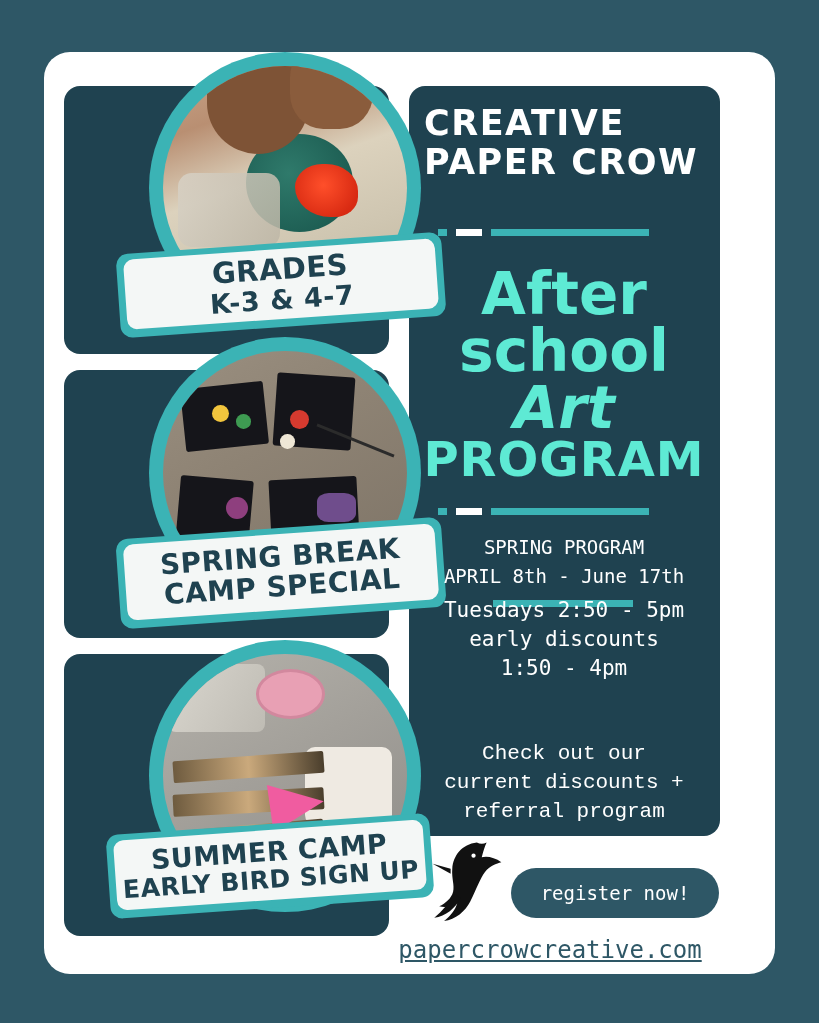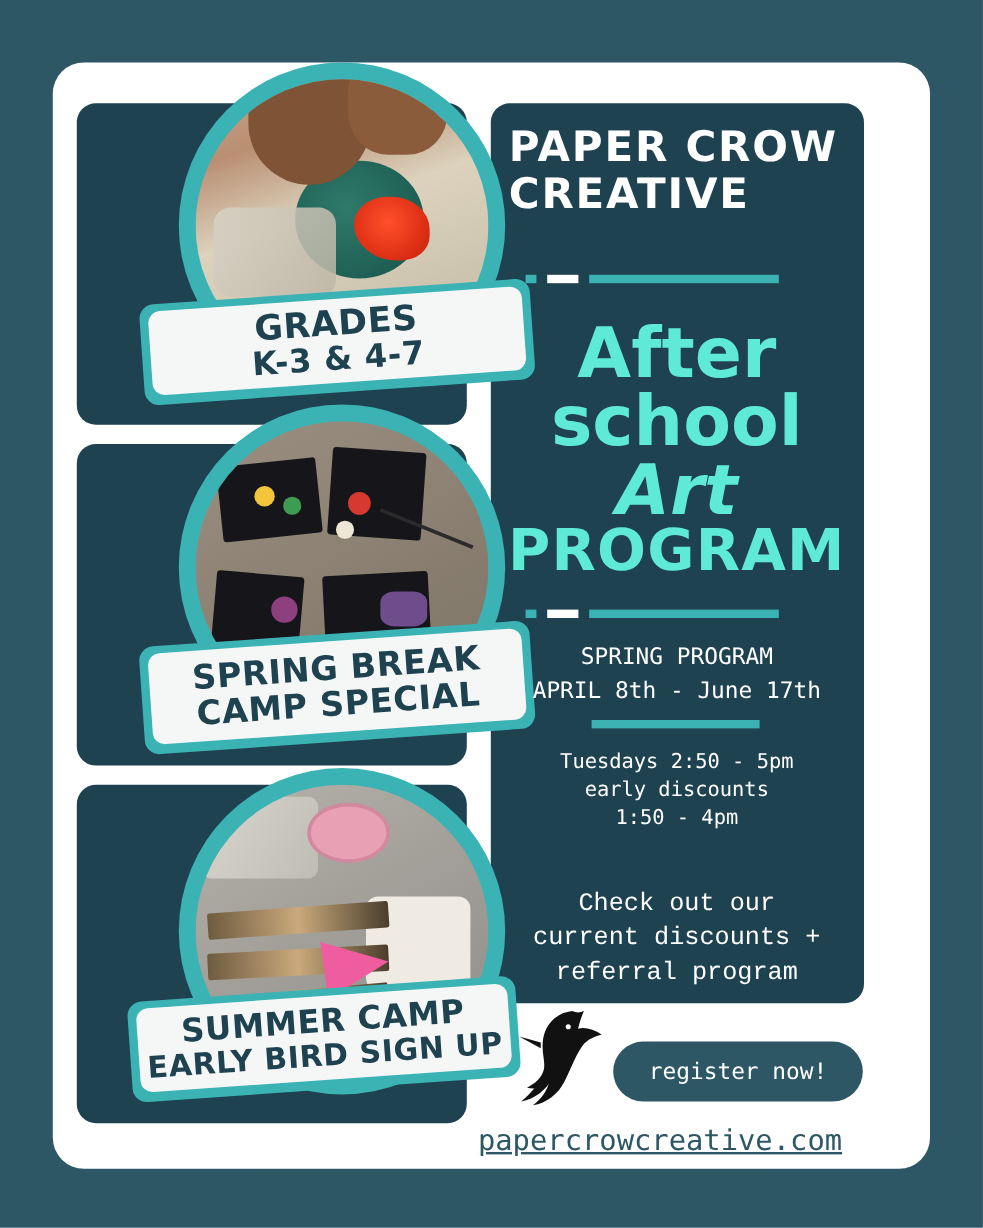--- a/index.html
+++ b/index.html
@@ -261,24 +261,24 @@
     position: absolute;
     left: 493px;
     top: 600px;
     width: 140px;
     height: 7px;
     background: #3bb3b5;
   }
   .times {
     position: absolute;
     left: 410px;
-    top: 624px;
+    top: 596px;
     width: 308px;
     text-align: center;
-    font-size: 17px;
+    font-size: 21px;
     line-height: 1.38;
   }
   .check {
     position: absolute;
     left: 414px;
     top: 740px;
     width: 300px;
     text-align: center;
     font-size: 21px;
     line-height: 1.38;
@@ -385,22 +385,22 @@
     <div class="l2">CAMP SPECIAL</div>
   </div>
 
   <div class="banner b3-out"></div>
   <div class="banner-inner b3-in">
     <div class="l1">SUMMER CAMP</div>
     <div class="l2">EARLY BIRD SIGN UP</div>
   </div>
 
   <div class="brand">
+    <div>CREATIVE</div>
     <div>PAPER CROW</div>
-    <div>CREATIVE</div>
   </div>
 
   <div class="divider div-1">
     <div class="dot"></div>
     <div class="dash"></div>
     <div class="bar"></div>
   </div>
 
   <div class="headline">
     <span class="l1">After</span>

